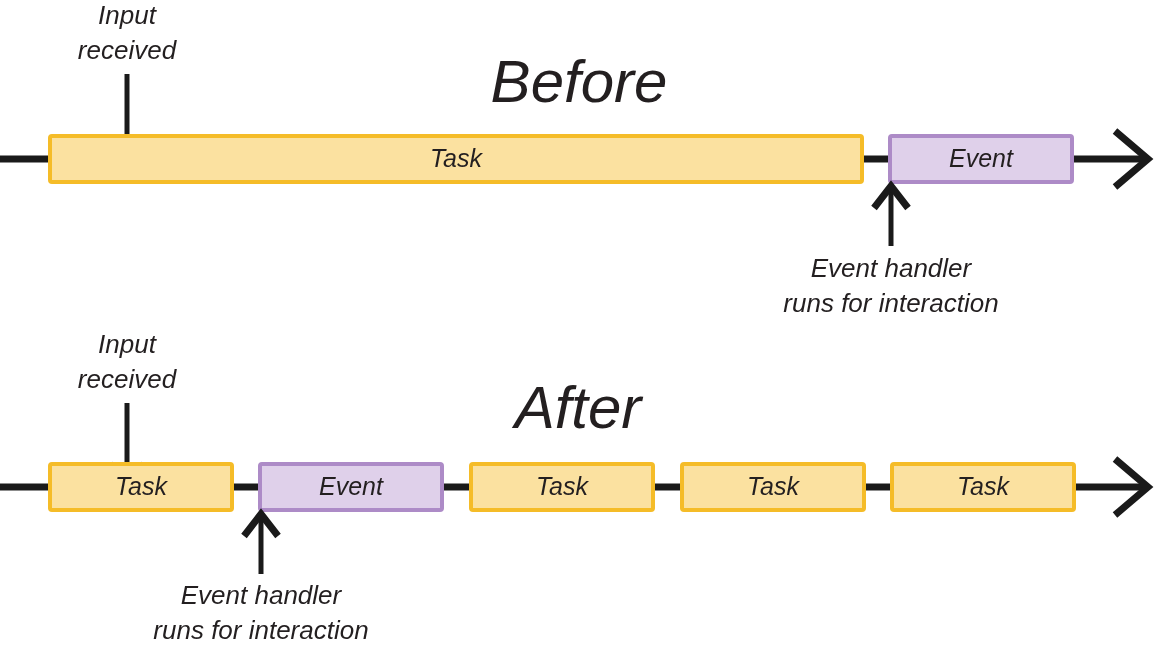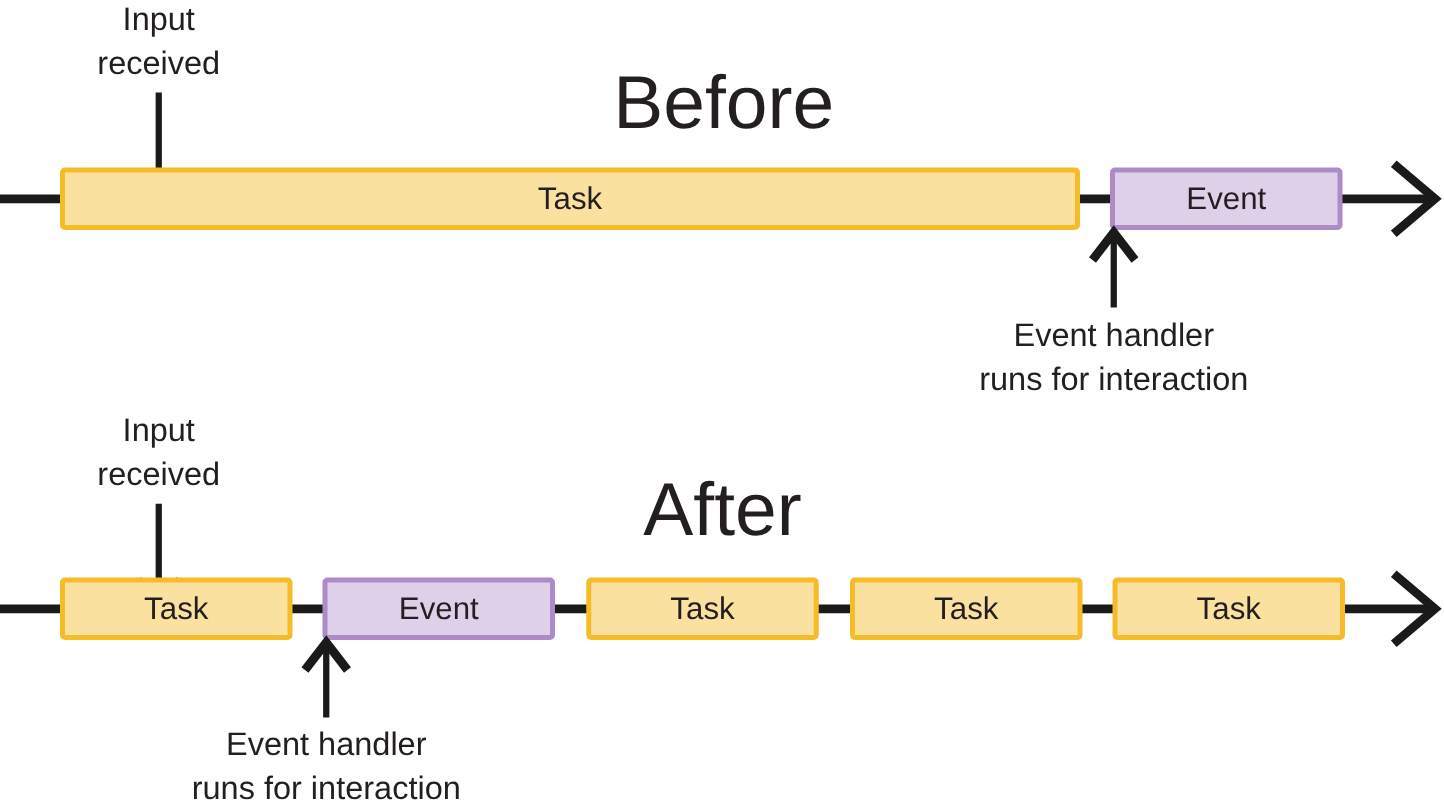--- a/index.html
+++ b/index.html
@@ -10,20 +10,21 @@
   body {
     width: 1155px;
     height: 647px;
     font-family: "Liberation Sans", sans-serif;
     overflow: hidden;
   }
   #diagram-root {
     position: relative;
     width: 1155px;
     height: 647px;
+    font-style: italic;
   }
   svg.diagram {
     display: block;
     width: 1155px;
     height: 647px;
   }
   text {
     font-family: "Liberation Sans", sans-serif;
     fill: #231f20;
   }

